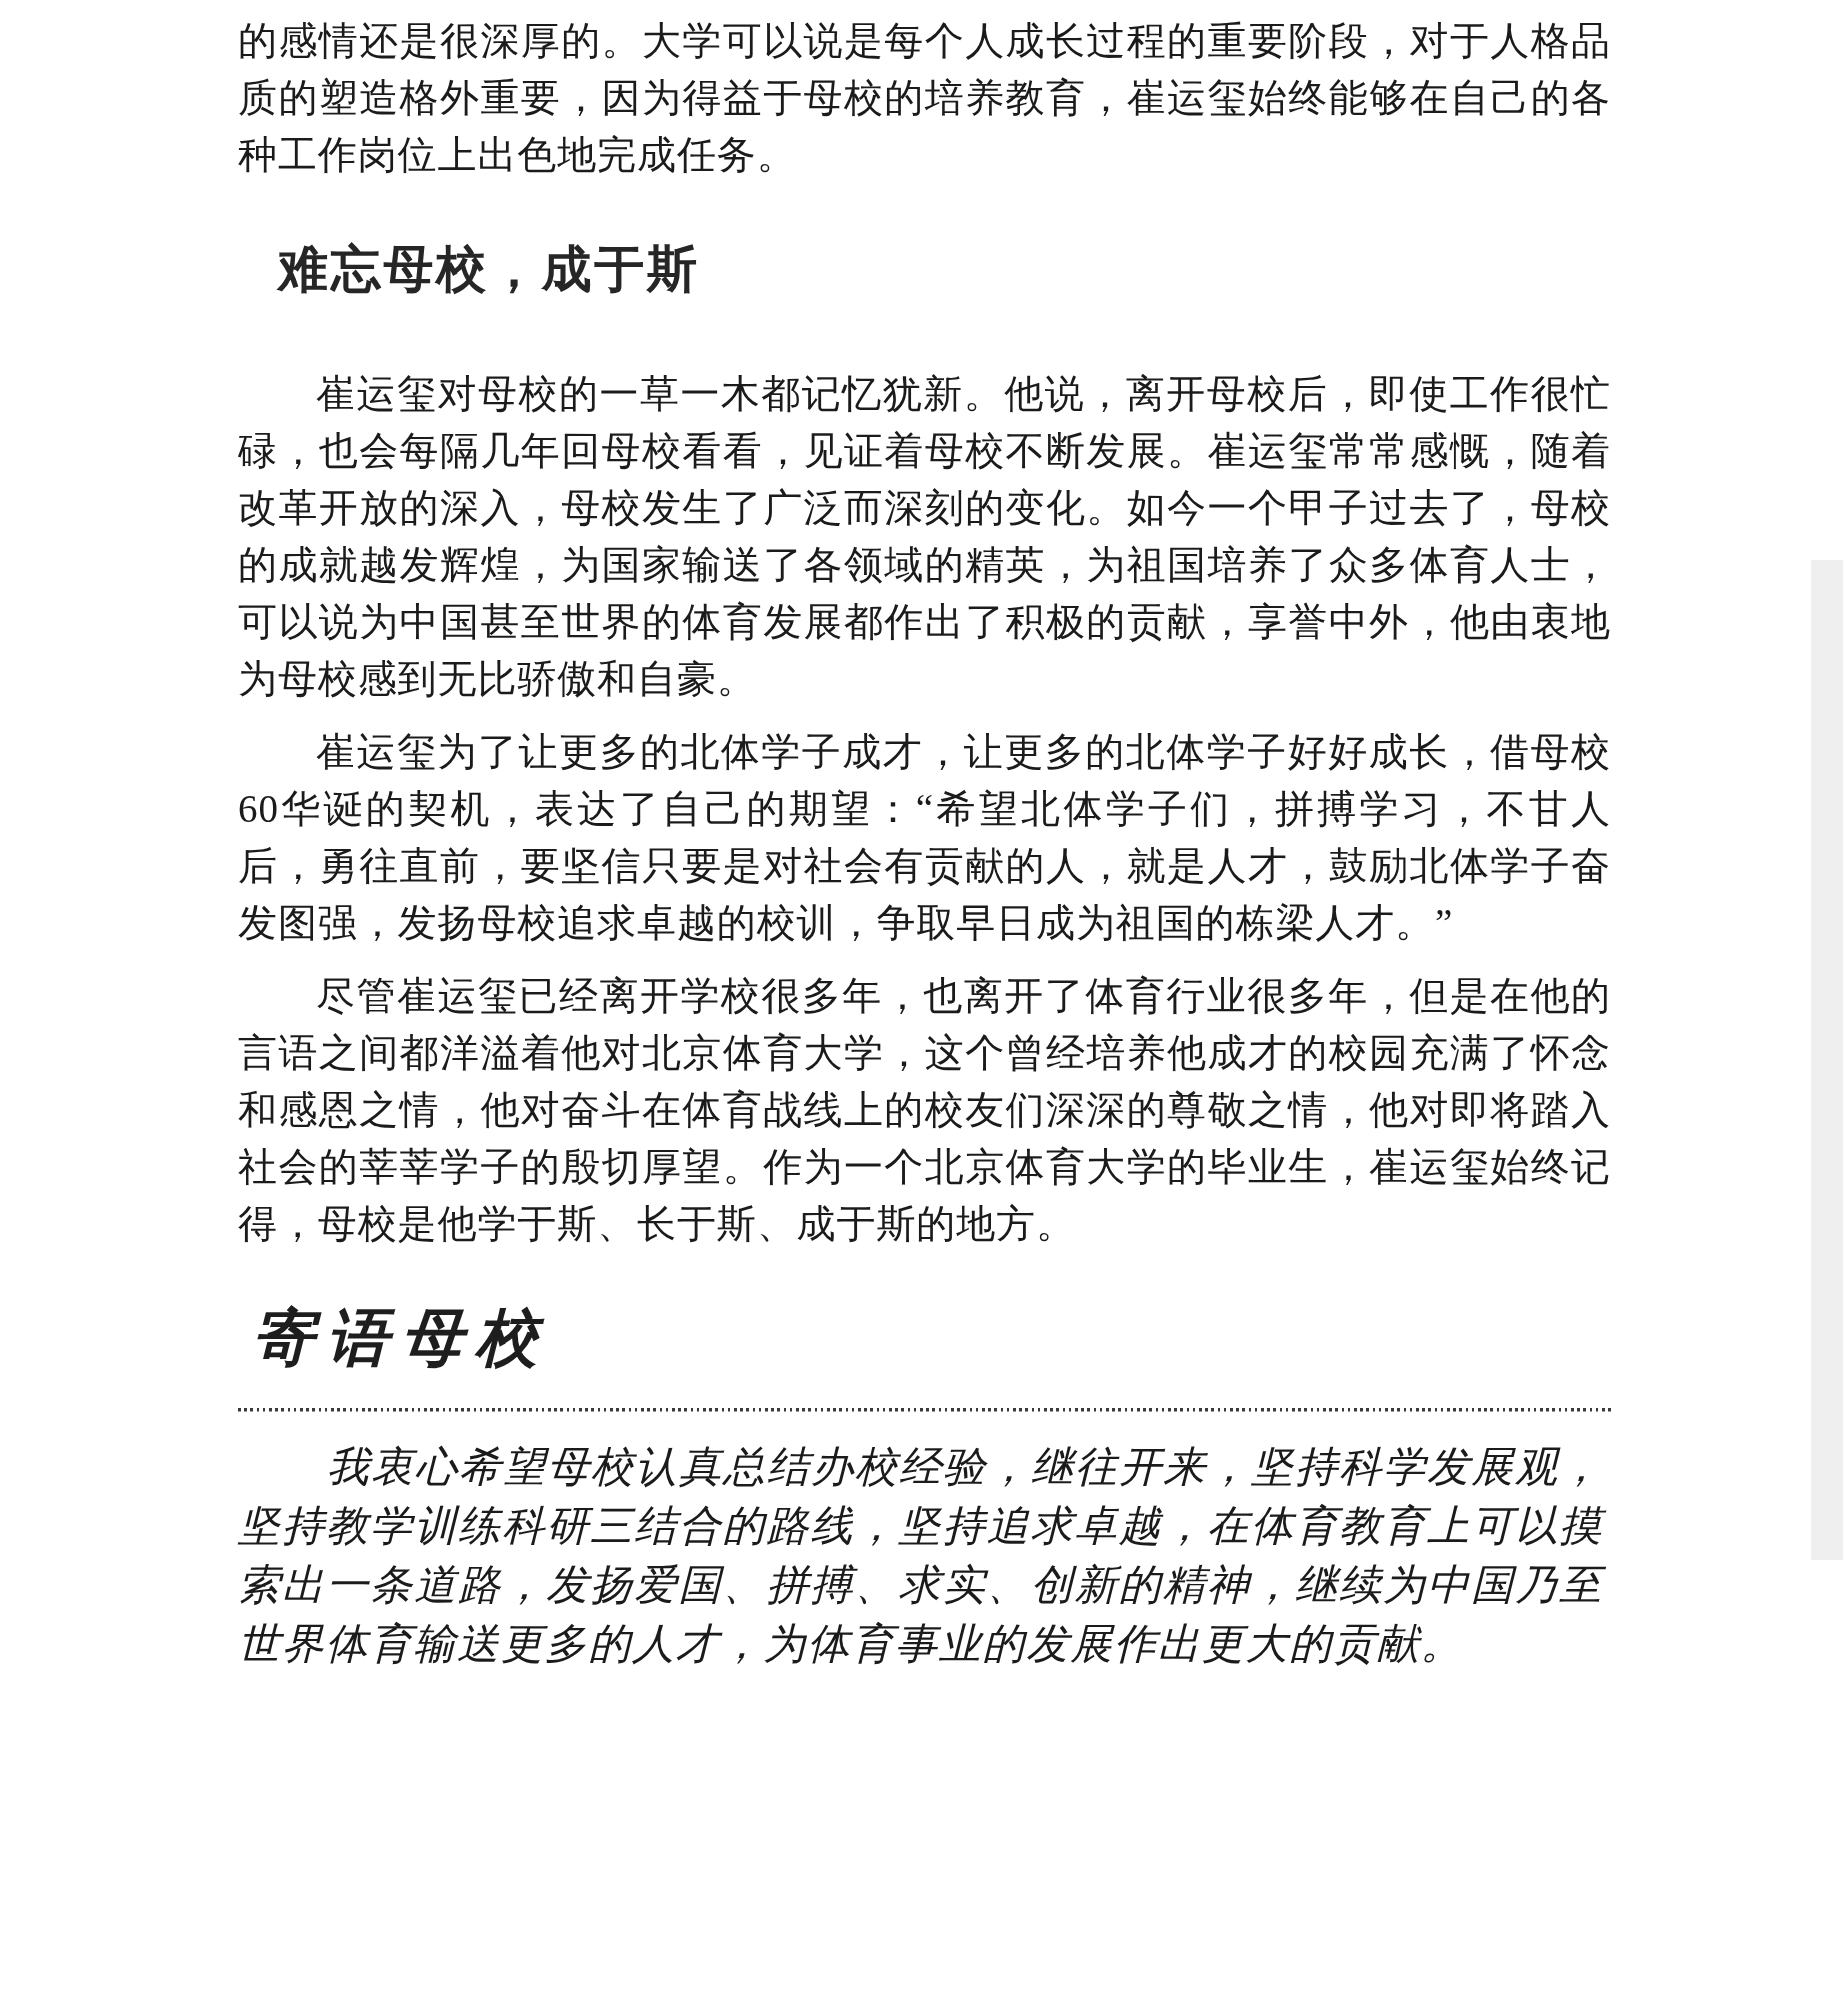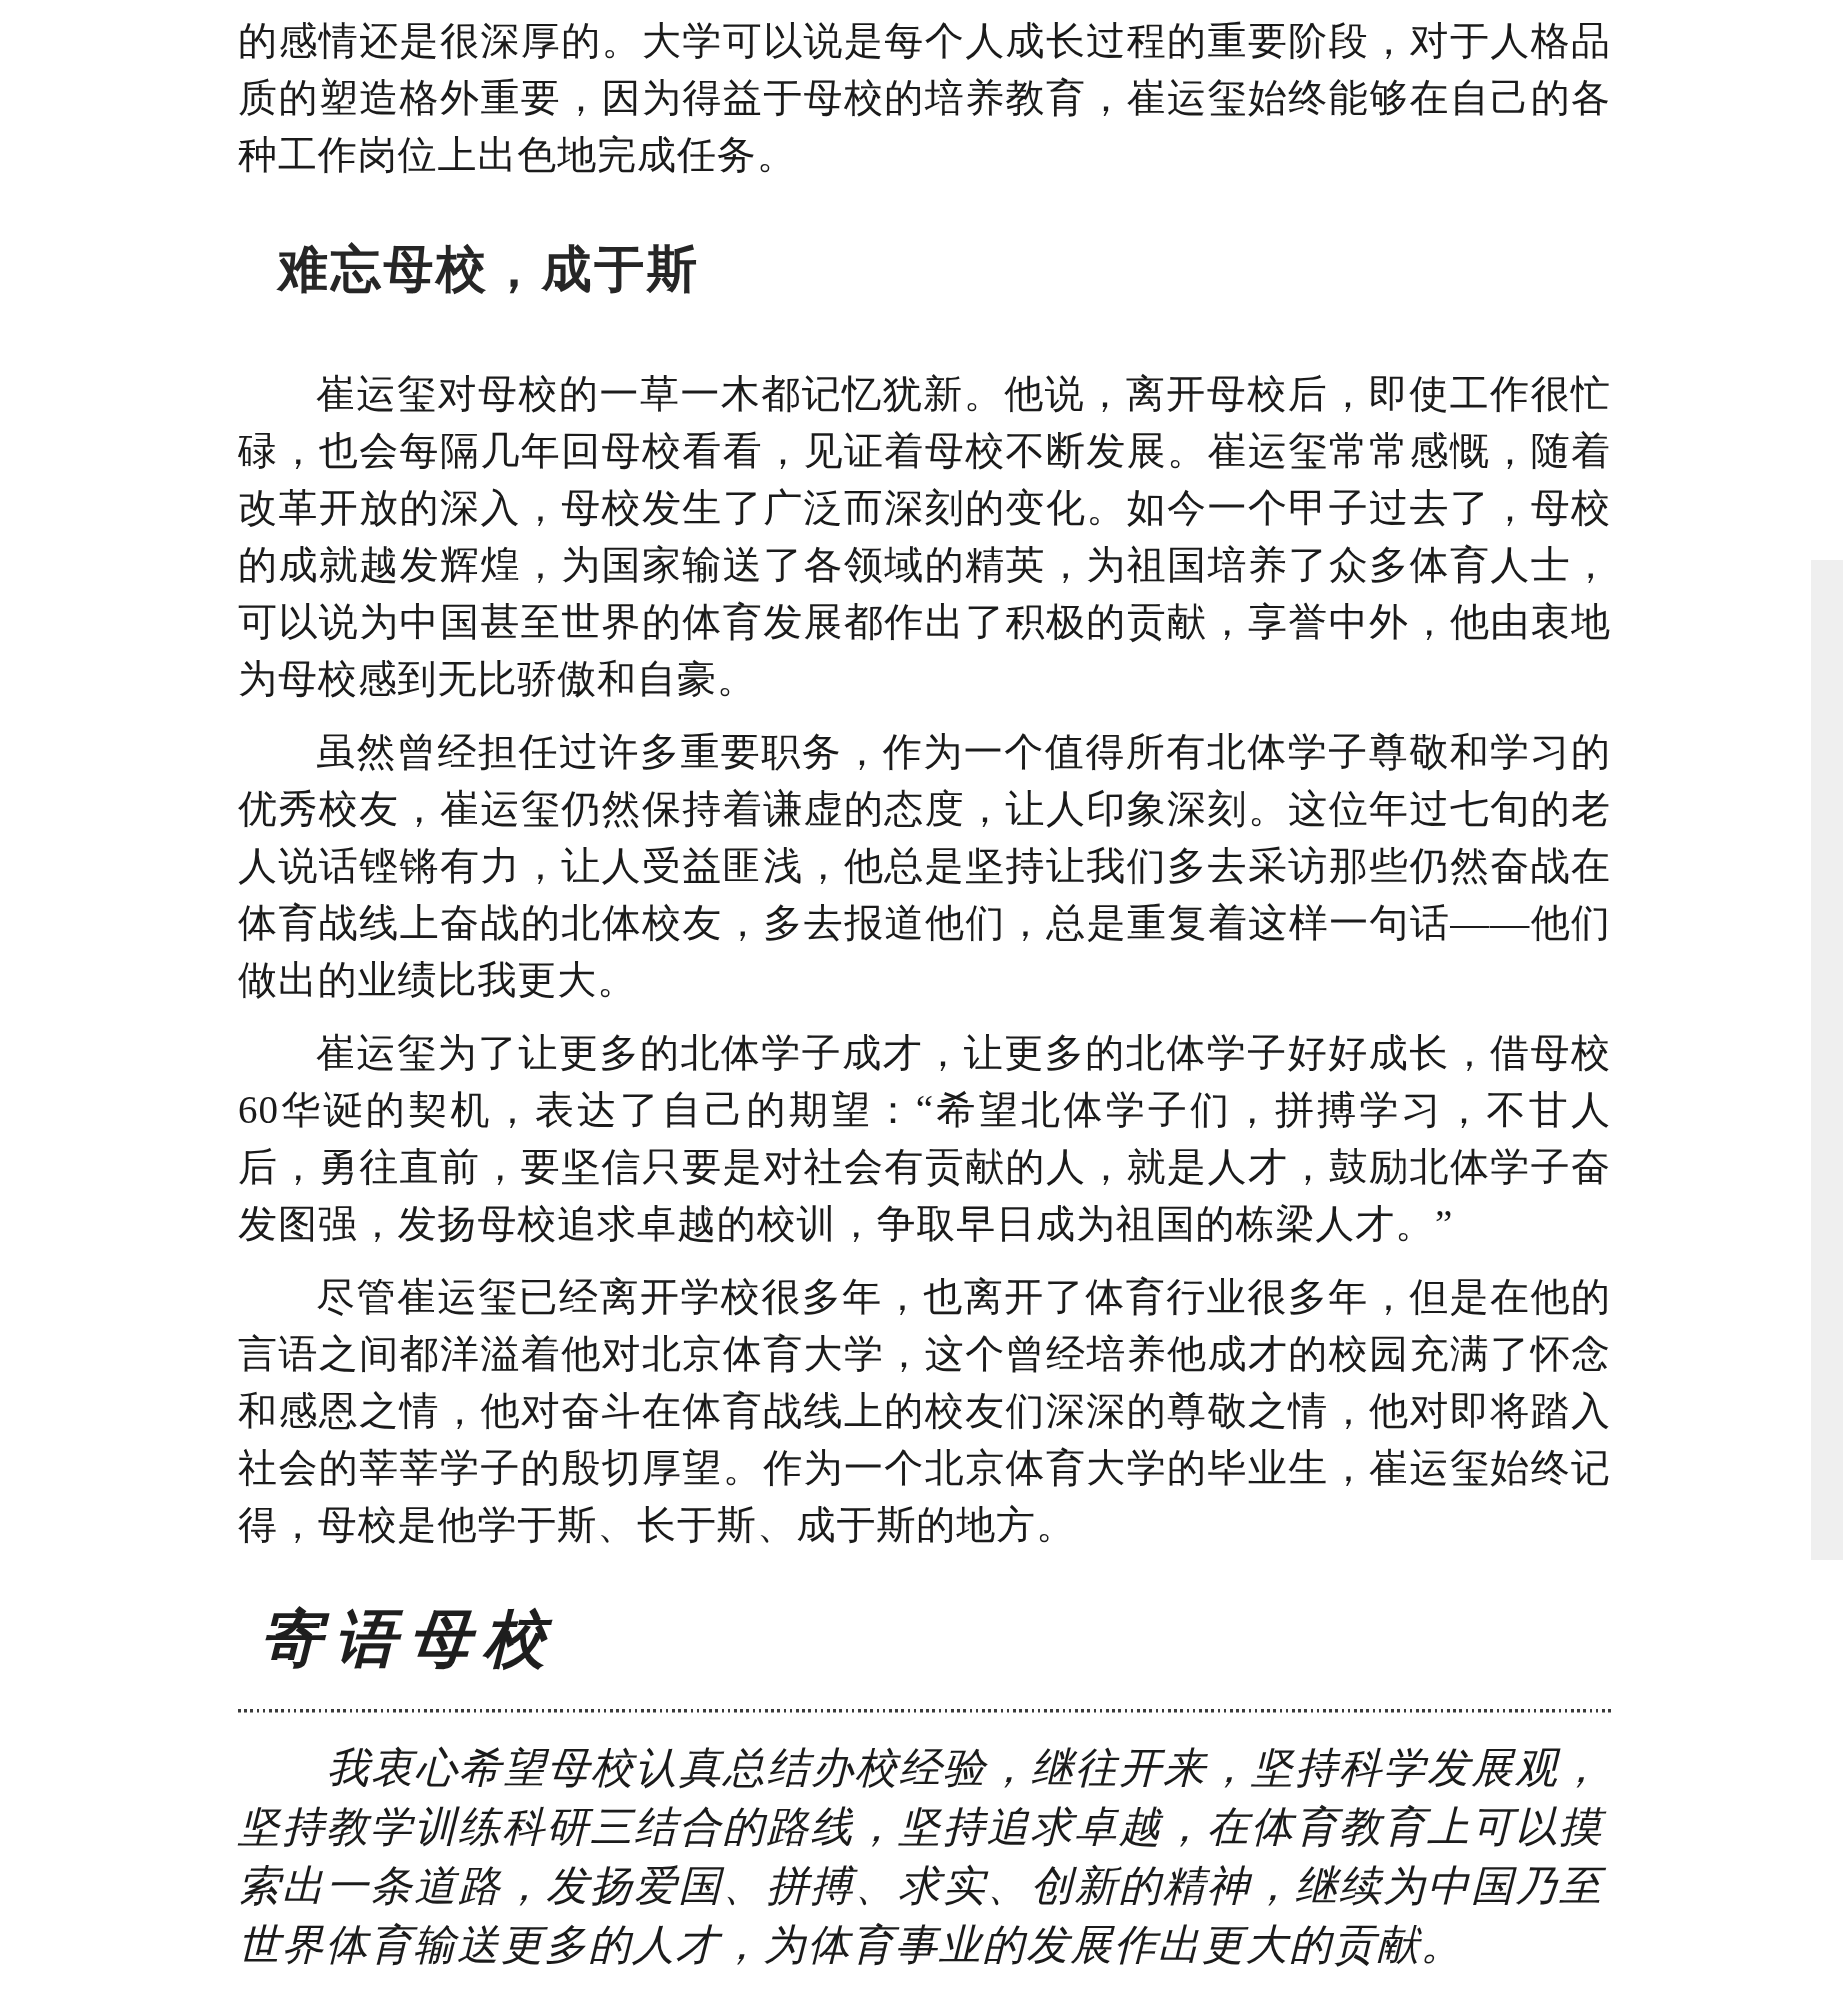--- a/index.html
+++ b/index.html
@@ -48,21 +48,21 @@
     margin: 60px 0 69px 40px;
   }
   .calligraphy-heading {
     font-family: "DejaVu Serif", "Liberation Serif", serif;
     font-style: italic;
     font-weight: 700;
     font-size: 62px;
     line-height: 62px;
     color: #1e1e1e;
     letter-spacing: 12.4px;
-    margin: 55px 0 0 22px;
+    margin: 55px 0 0 14px;
   }
   .dotted-rule {
     margin-top: 39px;
     height: 3.5px;
     width: 100%;
     background-image: repeating-linear-gradient(
       to right,
       #3a3a3a 0px, #3a3a3a 2.7px,
       transparent 2.7px, transparent 6.2px
     );
@@ -95,21 +95,20 @@
 
 <div class="page" style="background: rgb(255, 255, 255);">
   <div class="content">
 
     <p class="body-text continuation">的感情还是很深厚的。大学可以说是每个人成长过程的重要阶段，对于人格品质的塑造格外重要，因为得益于母校的培养教育，崔运玺始终能够在自己的各种工作岗位上出色地完成任务。</p>
 
     <h2 class="section-heading">难忘母校，成于斯</h2>
 
     <p class="body-text indent">崔运玺对母校的一草一木都记忆犹新。他说，离开母校后，即使工作很忙碌，也会每隔几年回母校看看，见证着母校不断发展。崔运玺常常感慨，随着改革开放的深入，母校发生了广泛而深刻的变化。如今一个甲子过去了，母校的成就越发辉煌，为国家输送了各领域的精英，为祖国培养了众多体育人士，可以说为中国甚至世界的体育发展都作出了积极的贡献，享誉中外，他由衷地为母校感到无比骄傲和自豪。</p>
 
-    <p class="body-text indent">虽然曾经担任过许多重要职务，作为一个值得所有北体学子尊敬和学习的优秀校友，崔运玺仍然保持着谦虚的态度，让人印象深刻。这位年过七旬的老人说话铿锵有力，让人受益匪浅，他总是坚持让我们多去采访那些仍然奋战在体育战线上奋战的北体校友，多去报道他们，总是重复着这样一句话——他们做出的业绩比我更大。</p>
 
     <p class="body-text indent">崔运玺为了让更多的北体学子成才，让更多的北体学子好好成长，借母校60华诞的契机，表达了自己的期望：“希望北体学子们，拼搏学习，不甘人后，勇往直前，要坚信只要是对社会有贡献的人，就是人才，鼓励北体学子奋发图强，发扬母校追求卓越的校训，争取早日成为祖国的栋梁人才。”</p>
 
     <p class="body-text indent">尽管崔运玺已经离开学校很多年，也离开了体育行业很多年，但是在他的言语之间都洋溢着他对北京体育大学，这个曾经培养他成才的校园充满了怀念和感恩之情，他对奋斗在体育战线上的校友们深深的尊敬之情，他对即将踏入社会的莘莘学子的殷切厚望。作为一个北京体育大学的毕业生，崔运玺始终记得，母校是他学于斯、长于斯、成于斯的地方。</p>
 
     <h1 class="calligraphy-heading">寄语母校</h1>
 
     <div class="dotted-rule"></div>
 
     <p class="kai-text">我衷心希望母校认真总结办校经验，继往开来，坚持科学发展观，坚持教学训练科研三结合的路线，坚持追求卓越，在体育教育上可以摸索出一条道路，发扬爱国、拼搏、求实、创新的精神，继续为中国乃至世界体育输送更多的人才，为体育事业的发展作出更大的贡献。</p>

